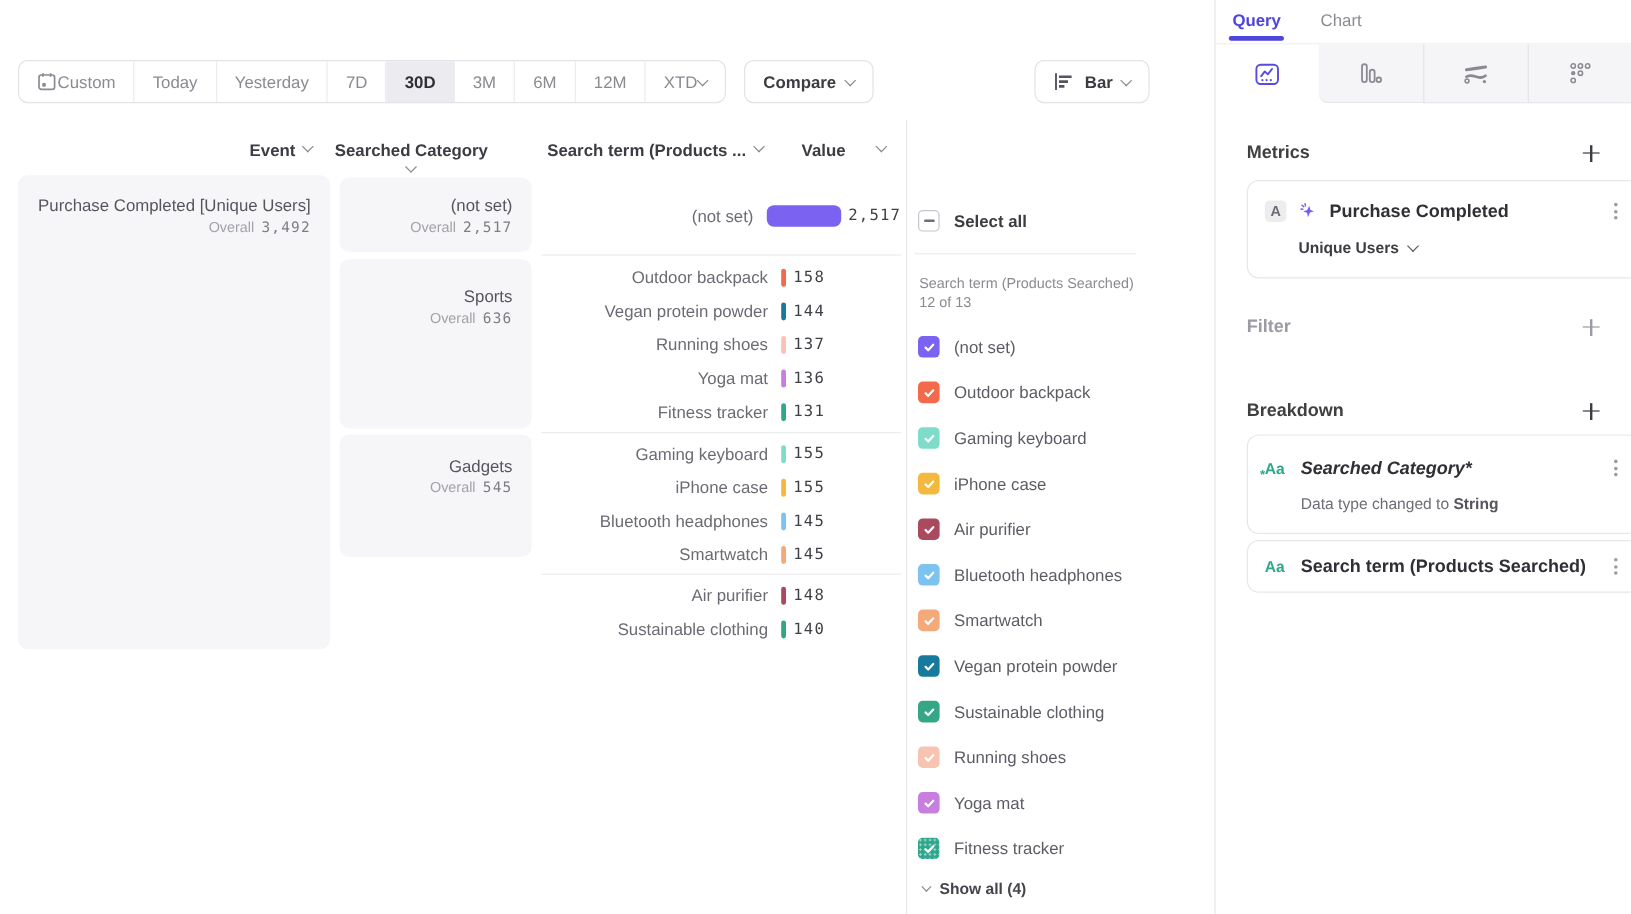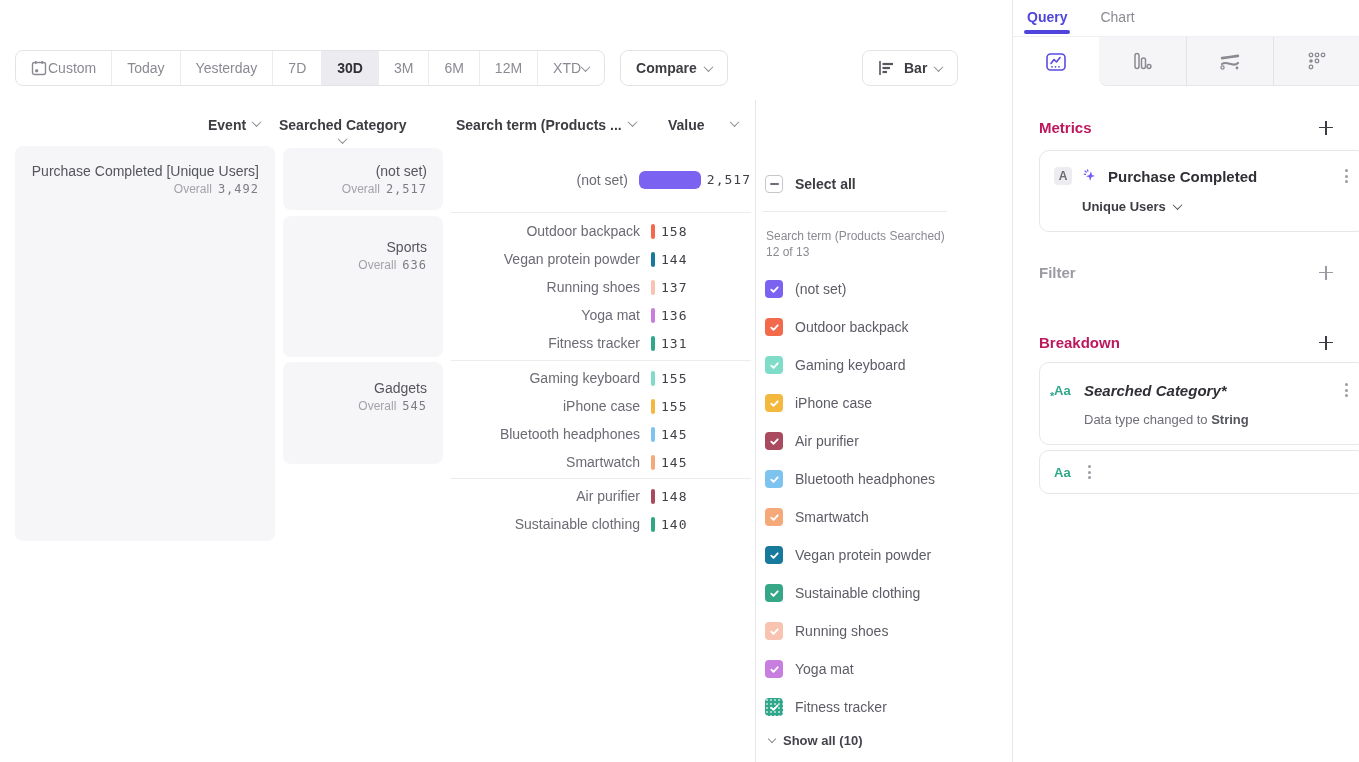--- a/index.html
+++ b/index.html
@@ -65,21 +65,21 @@
   .sb-tab { font-size:14px; cursor:pointer; padding-bottom:9px; position:relative; }
   .sb-tab.active { color:#4f44db; font-weight:bold; }
   .sb-tab.inactive { color:#8a8a93; }
   .sb-tab.active::after { content:""; position:absolute; left:-3px; right:-3px; bottom:0; height:4px; border-radius:3px; background:#4f44db; }
   .icon-tabs { position:absolute; left:0; top:36px; width:347px; height:50px; display:flex; border-top:1px solid #f0f0f2; }
   .icon-tab { flex:1; display:flex; align-items:center; justify-content:center; cursor:pointer; }
   .icon-tab.inactive { background:#f5f5f7; border-bottom:1px solid #e7e7ea; }
   .icon-tab.inactive + .icon-tab.inactive { border-left:1px solid #e3e3e6; }
   .icon-tab.first-inactive { border-bottom-left-radius:8px; }
   .sb-h { position:absolute; left:26px; right:26px; display:flex; align-items:center; justify-content:space-between; }
-  .sb-h .t { font-size:15px; font-weight:bold; color:#be185d; }
+  .sb-h .t { font-size:15px; font-weight:bold; color:#404040; }
   .sb-h .t.muted { color:#9b9ba3; }
   .plus { width:14px; height:14px; position:relative; cursor:pointer; }
   .plus::before,.plus::after { content:""; position:absolute; background:#3c3c42; }
   .plus::before { left:6px; top:0; width:1.5px; height:14px; }
   .plus::after { top:6px; left:0; height:1.5px; width:14px; }
   .plus.muted::before,.plus.muted::after { background:#9b9ba3; }
   .card { position:absolute; left:26px; width:328px; border:1px solid #e7e7ea; border-radius:10px; background:#fff; }
   .card-row { display:flex; align-items:center; gap:10px; padding:0 14px; }
   .badge-a { width:18px; height:18px; border-radius:4px; background:#ededf0; color:#6b6b74; font-size:12px; font-weight:bold; display:flex; align-items:center; justify-content:center; flex:none; }
   .card-title { font-size:15px; font-weight:bold; color:#2f2f36; flex:1; white-space:nowrap; overflow:hidden; }
@@ -373,21 +373,21 @@
           <svg width="11" height="11" viewBox="0 0 12 12">
             <path d="M2.5 6.2l2.4 2.4 4.6-5" stroke="#fff" stroke-width="2" fill="none" stroke-linecap="round" stroke-linejoin="round"></path>
           </svg>
         </span>
         <span class="label">Fitness tracker</span>
       </div>
   </div>
 
   <div class="showall">
     <span class="chev-down"></span>
-    <span class="label">Show all (10)</span>
+    <span class="label">Show all (4)</span>
   </div>
 
   <div class="sidebar">
     <div class="sb-tabs">
       <div class="sb-tab active">Query</div>
       <div class="sb-tab inactive">Chart</div>
     </div>
 
     <div class="icon-tabs">
       <div class="icon-tab active">
@@ -475,20 +475,21 @@
           </span>
       </div>
       <div class="card-sub" style="padding-top:11px; padding-left:44px;">
         <span>Data type changed to </span><b>String</b>
       </div>
     </div>
 
     <div class="card" style="top:450px; height:44px; display:flex; align-items:center;">
       <div class="card-row" style="width:100%;">
         <span class="aa-ic"><span>Aa</span></span>
+        <span class="card-title">Search term (Products Searched)</span>
         <span class="kebab">
             <i></i>
             <i></i>
             <i></i>
           </span>
       </div>
     </div>
   </div>
 
 </div>

